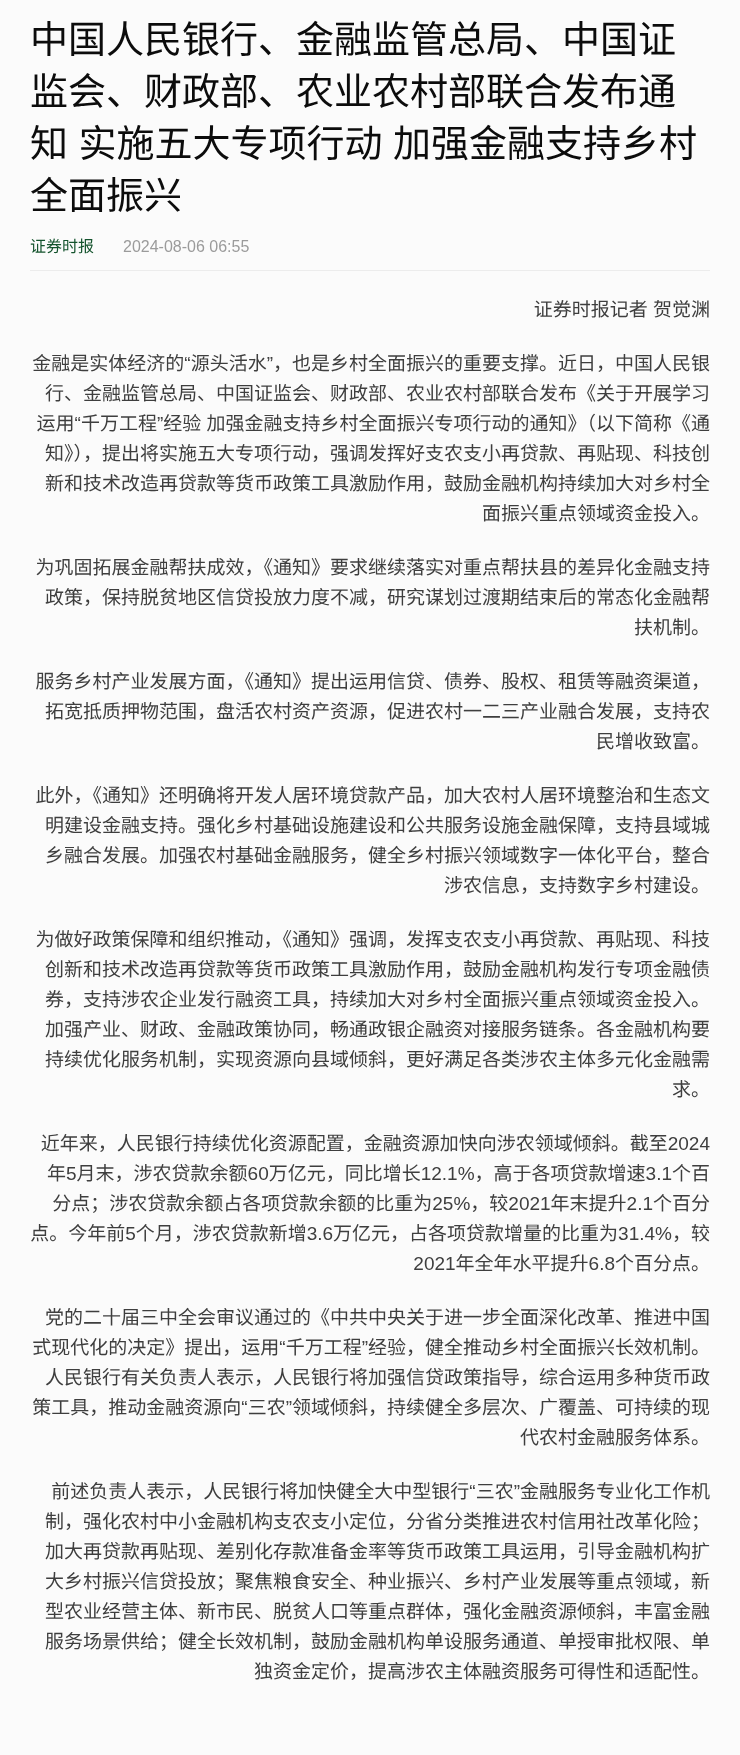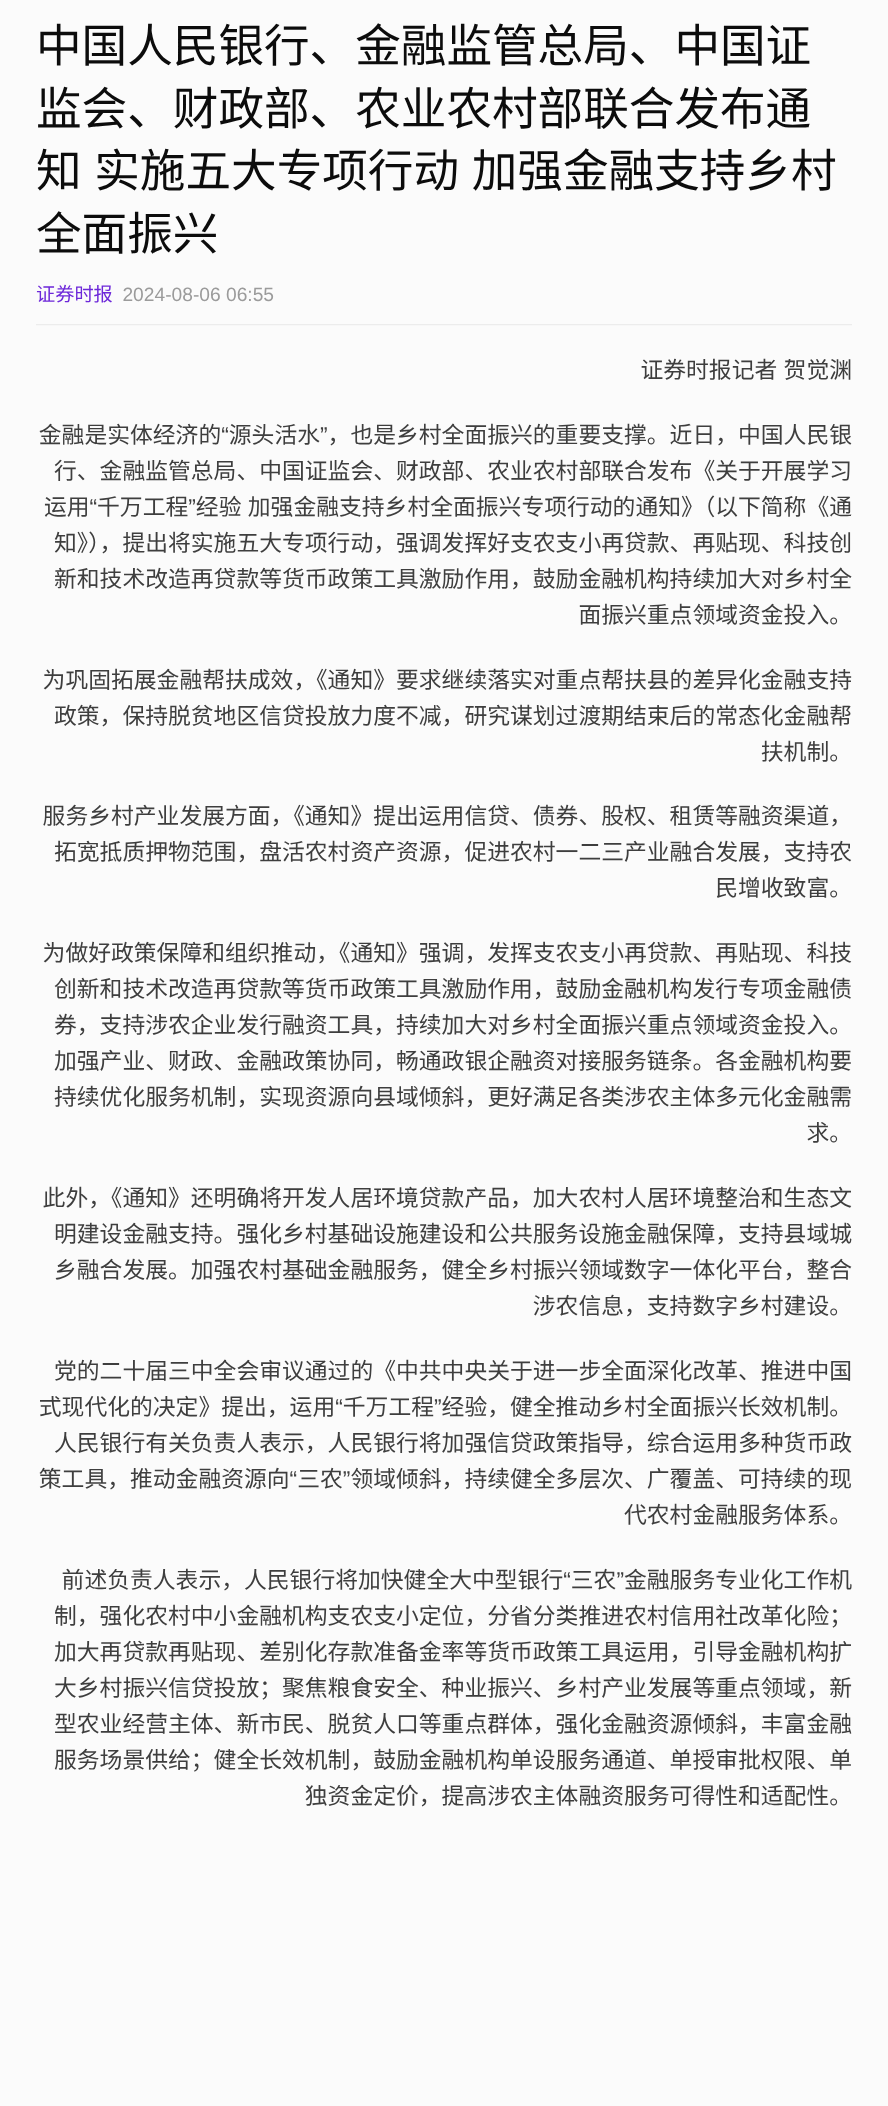--- a/index.html
+++ b/index.html
@@ -26,22 +26,22 @@
     letter-spacing: 0;
   }
   .meta-row {
     margin-top: 15px;
     font-size: 16px;
     line-height: 20px;
     display: flex;
     align-items: baseline;
   }
   .source-name {
-    color: #6d28d9;
-    margin-right: 8px;
+    color: #14532d;
+    margin-right: 29px;
     text-decoration: none;
     cursor: pointer;
   }
   .publish-time {
     color: #9b9b9b;
   }
   .divider {
     border: none;
     border-top: 1px solid #ececec;
     margin: 13px 0 0 0;
@@ -72,19 +72,20 @@
   </div>
 
   <hr class="divider">
 
   <div class="article-body">
     <p class="byline">证券时报记者 贺觉渊</p>
 
   <p>金融是实体经济的“源头活水”，也是乡村全面振兴的重要支撑。近日，中国人民银行、金融监管总局、中国证监会、财政部、农业农村部联合发布《关于开展学习运用“千万工程”经验 加强金融支持乡村全面振兴专项行动的通知》（以下简称《通知》），提出将实施五大专项行动，强调发挥好支农支小再贷款、再贴现、科技创新和技术改造再贷款等货币政策工具激励作用，鼓励金融机构持续加大对乡村全面振兴重点领域资金投入。</p>
       <p>为巩固拓展金融帮扶成效，《通知》要求继续落实对重点帮扶县的差异化金融支持政策，保持脱贫地区信贷投放力度不减，研究谋划过渡期结束后的常态化金融帮扶机制。</p>
       <p>服务乡村产业发展方面，《通知》提出运用信贷、债券、股权、租赁等融资渠道，拓宽抵质押物范围，盘活农村资产资源，促进农村一二三产业融合发展，支持农民增收致富。</p>
+      <p>此外，《通知》还明确将开发人居环境贷款产品，加大农村人居环境整治和生态文明建设金融支持。强化乡村基础设施建设和公共服务设施金融保障，支持县域城乡融合发展。加强农村基础金融服务，健全乡村振兴领域数字一体化平台，整合涉农信息，支持数字乡村建设。</p>
       <p>为做好政策保障和组织推动，《通知》强调，发挥支农支小再贷款、再贴现、科技创新和技术改造再贷款等货币政策工具激励作用，鼓励金融机构发行专项金融债券，支持涉农企业发行融资工具，持续加大对乡村全面振兴重点领域资金投入。加强产业、财政、金融政策协同，畅通政银企融资对接服务链条。各金融机构要持续优化服务机制，实现资源向县域倾斜，更好满足各类涉农主体多元化金融需求。</p>
-      <p>此外，《通知》还明确将开发人居环境贷款产品，加大农村人居环境整治和生态文明建设金融支持。强化乡村基础设施建设和公共服务设施金融保障，支持县域城乡融合发展。加强农村基础金融服务，健全乡村振兴领域数字一体化平台，整合涉农信息，支持数字乡村建设。</p>
+      <p>近年来，人民银行持续优化资源配置，金融资源加快向涉农领域倾斜。截至2024年5月末，涉农贷款余额60万亿元，同比增长12.1%，高于各项贷款增速3.1个百分点；涉农贷款余额占各项贷款余额的比重为25%，较2021年末提升2.1个百分点。今年前5个月，涉农贷款新增3.6万亿元，占各项贷款增量的比重为31.4%，较2021年全年水平提升6.8个百分点。</p>
       <p>党的二十届三中全会审议通过的《中共中央关于进一步全面深化改革、推进中国式现代化的决定》提出，运用“千万工程”经验，健全推动乡村全面振兴长效机制。人民银行有关负责人表示，人民银行将加强信贷政策指导，综合运用多种货币政策工具，推动金融资源向“三农”领域倾斜，持续健全多层次、广覆盖、可持续的现代农村金融服务体系。</p>
       <p>前述负责人表示，人民银行将加快健全大中型银行“三农”金融服务专业化工作机制，强化农村中小金融机构支农支小定位，分省分类推进农村信用社改革化险；加大再贷款再贴现、差别化存款准备金率等货币政策工具运用，引导金融机构扩大乡村振兴信贷投放；聚焦粮食安全、种业振兴、乡村产业发展等重点领域，新型农业经营主体、新市民、脱贫人口等重点群体，强化金融资源倾斜，丰富金融服务场景供给；健全长效机制，鼓励金融机构单设服务通道、单授审批权限、单独资金定价，提高涉农主体融资服务可得性和适配性。</p>
     </div>
 
 </div>
 
 </body></html>

